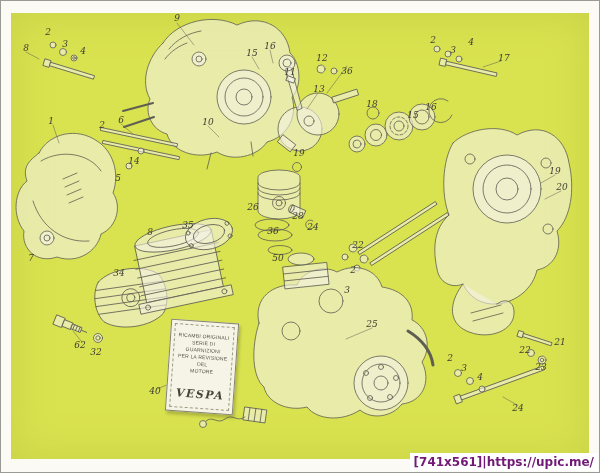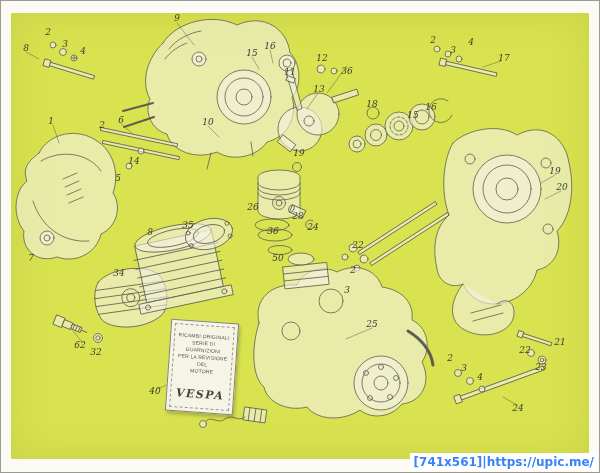--- a/index.html
+++ b/index.html
@@ -312,14 +312,14 @@
       <div id="tag-lines">
           <div class="tag-line">RICAMBI ORIGINALI</div>
           <div class="tag-line">SERIE DI GUARNIZIONI</div>
           <div class="tag-line">PER LA REVISIONE DEL</div>
           <div class="tag-line">MOTORE</div>
         </div>
       <div class="tag-brand">VESPA</div>
     </div>
   </div>
 
-  <div class="watermark" style="color: #3b82f6; background: rgb(255, 255, 255);">[741x561]|https://upic.me/</div>
+  <div class="watermark" style="color: #701a75; background: rgb(255, 255, 255);">[741x561]|https://upic.me/</div>
 </div>
 
 </body></html>

